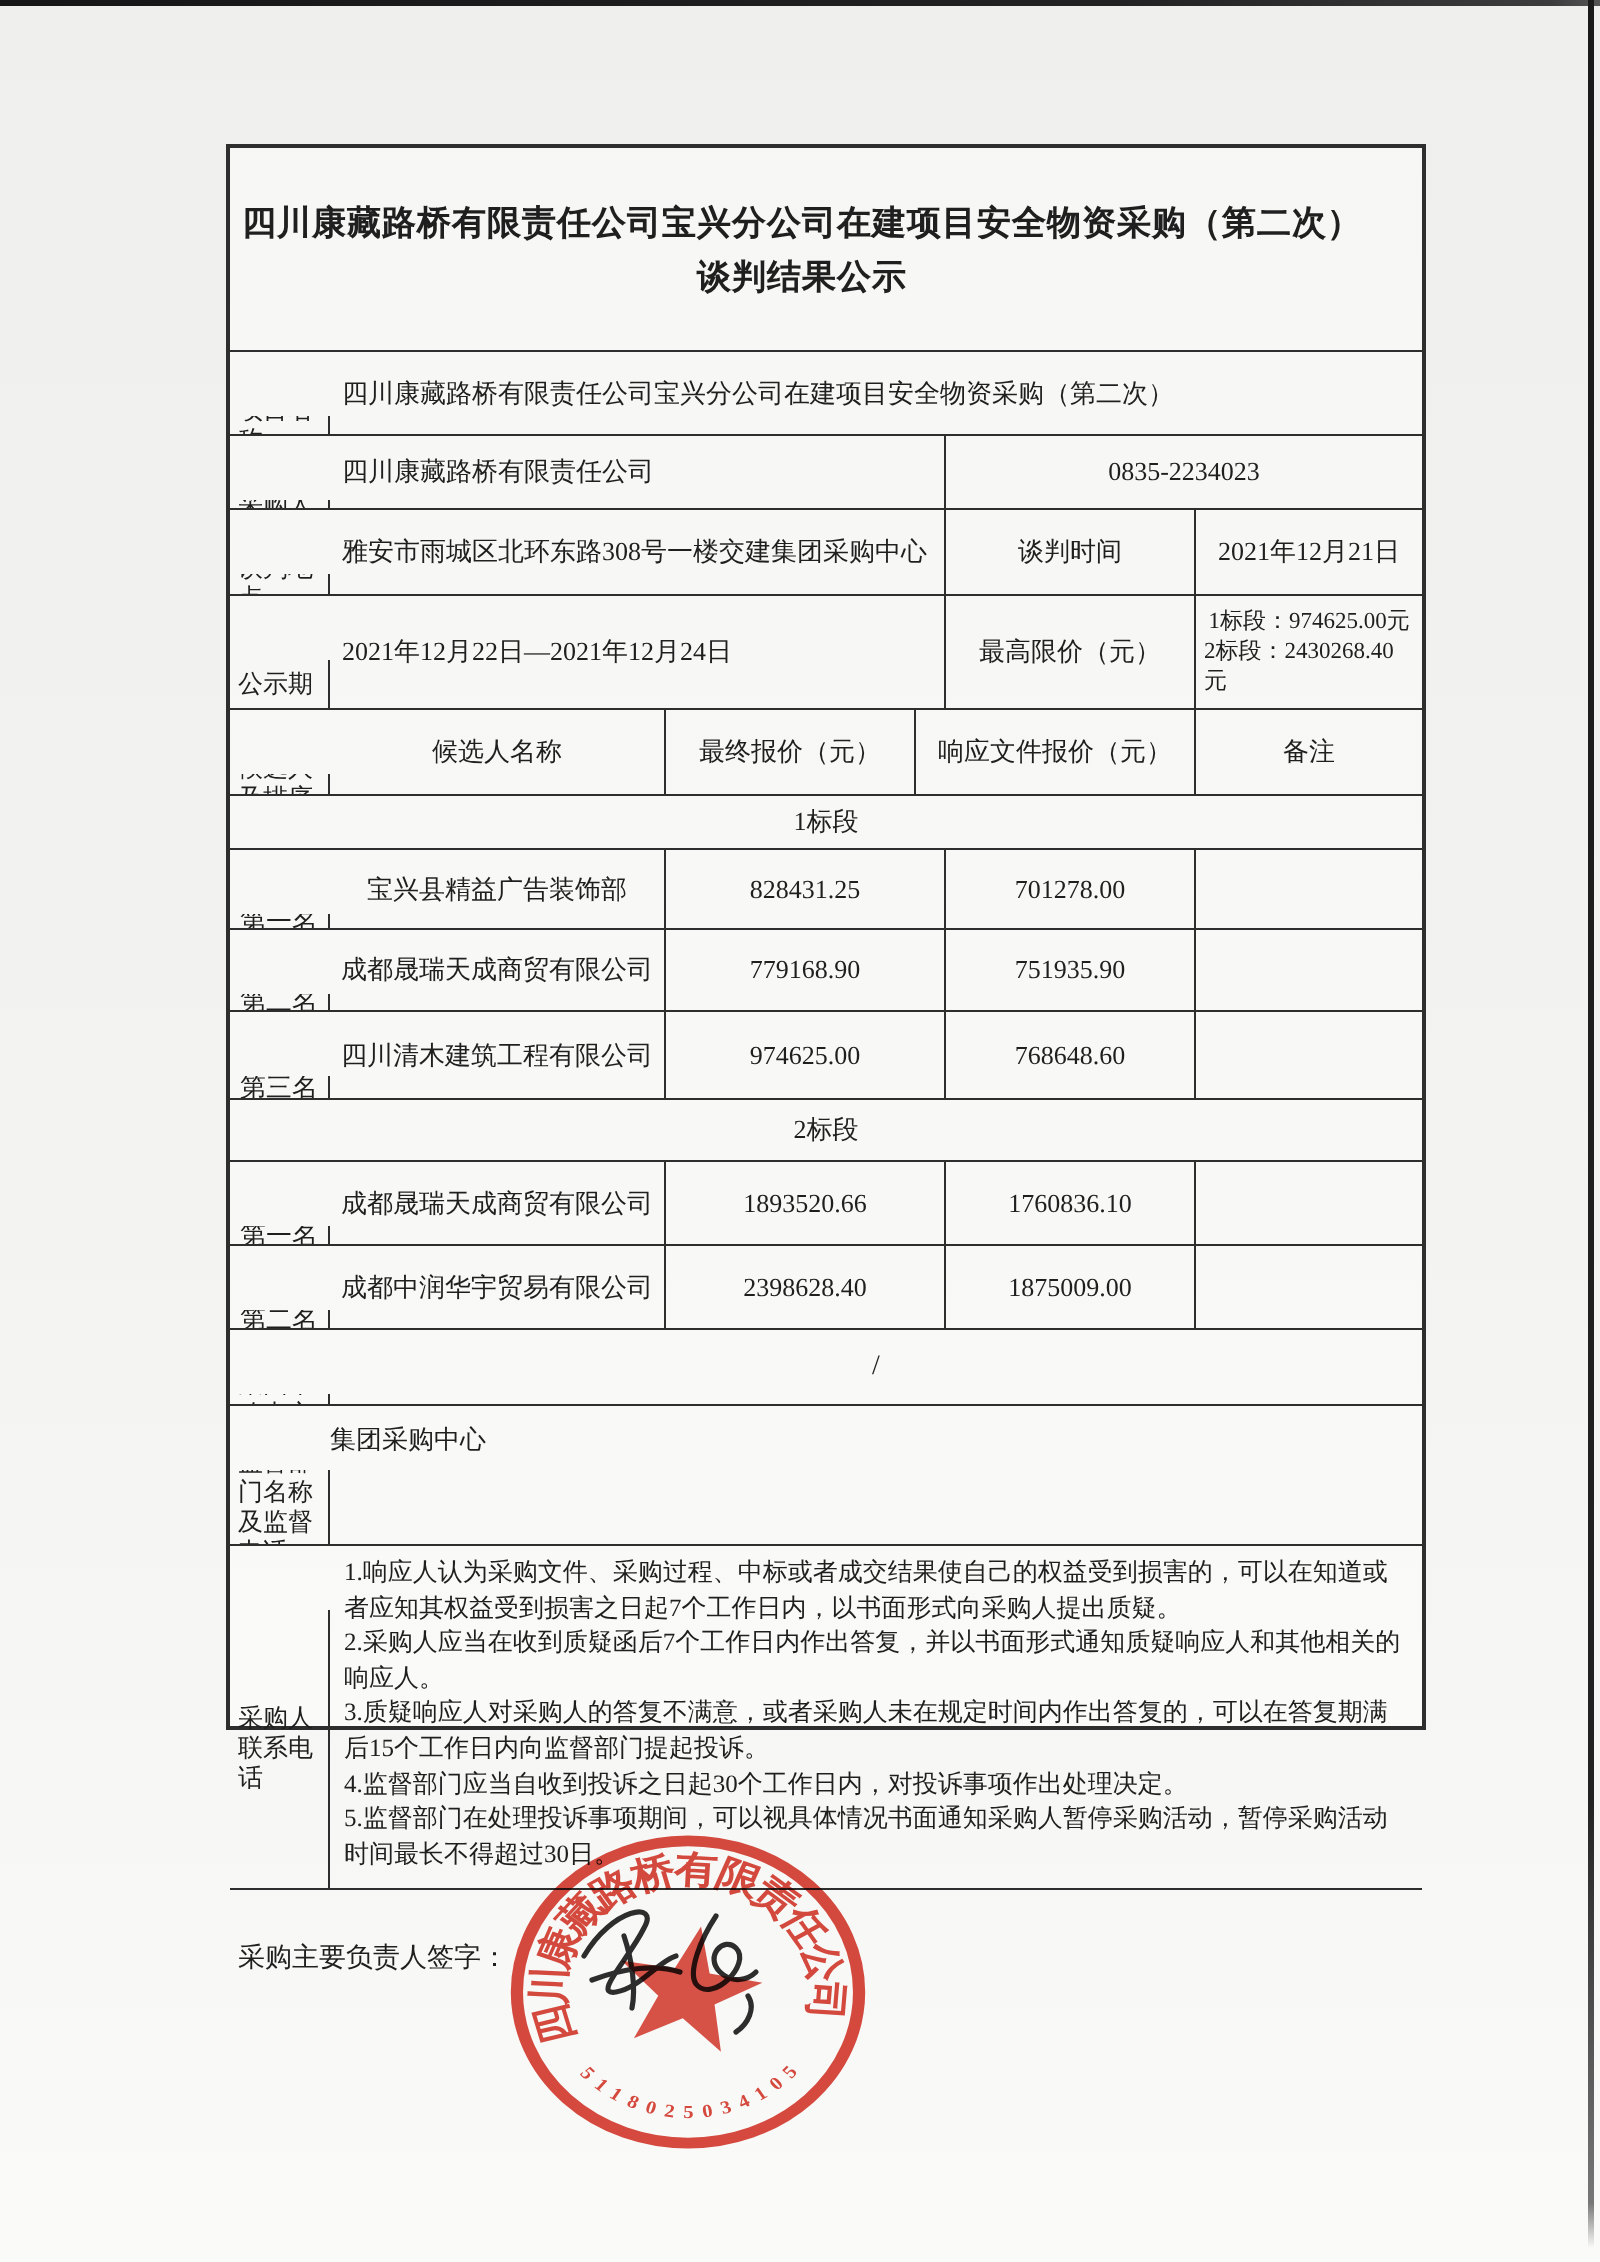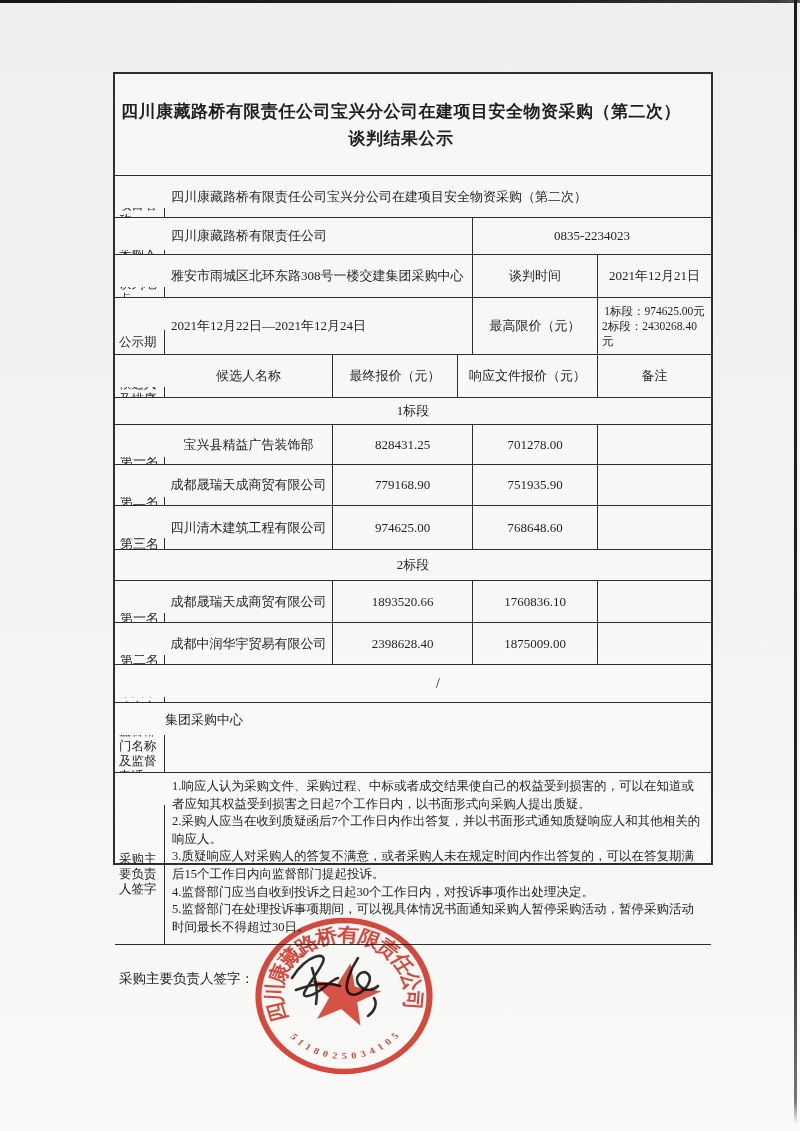--- a/index.html
+++ b/index.html
@@ -152,21 +152,21 @@
     </div>
 
     <div class="row" style="height:70px">
       <div class="cell w-label label-cell">监督部门名称及监督电话</div>
       <div class="supcol">
         <div class="supcell" style="height:34px">集团采购中心</div>
       </div>
     </div>
 
     <div class="row" style="height:172px">
-      <div class="cell w-label label-cell">采购主要负责人签字</div>
+      <div class="cell w-label label-cell">采购人联系电话</div>
       <div class="obj-text">
         <div>1.响应人认为采购文件、采购过程、中标或者成交结果使自己的权益受到损害的，可以在知道或者应知其权益受到损害之日起7个工作日内，以书面形式向采购人提出质疑。</div>
         <div>2.采购人应当在收到质疑函后7个工作日内作出答复，并以书面形式通知质疑响应人和其他相关的响应人。</div>
         <div>3.质疑响应人对采购人的答复不满意，或者采购人未在规定时间内作出答复的，可以在答复期满后15个工作日内向监督部门提起投诉。</div>
         <div>4.监督部门应当自收到投诉之日起30个工作日内，对投诉事项作出处理决定。</div>
         <div>5.监督部门在处理投诉事项期间，可以视具体情况书面通知采购人暂停采购活动，暂停采购活动时间最长不得超过30日。</div>
       </div>
     </div>
 
     <div class="row sign-row" style="height:68px">

